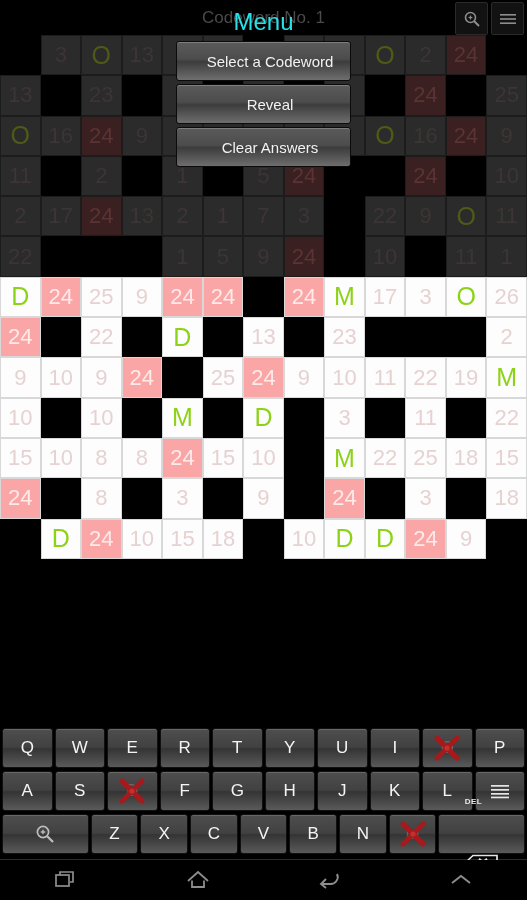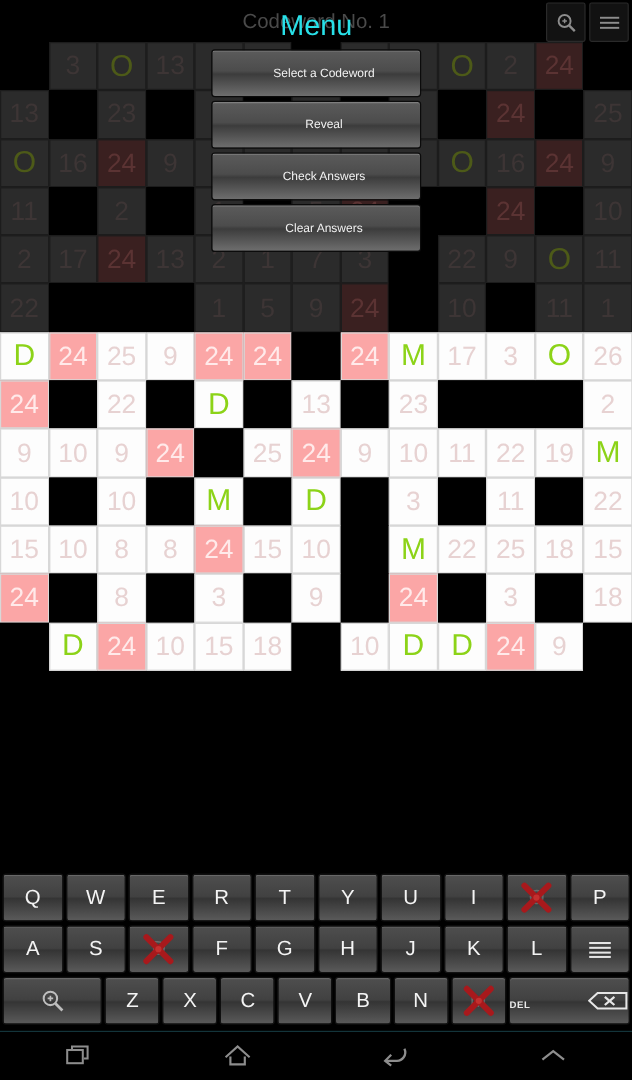--- a/index.html
+++ b/index.html
@@ -90,21 +90,21 @@
     width: 175px;
     display: flex; flex-direction: column;
     gap: 3px;
   }
   .menu-btn {
     height: 38px;
     border: 1px solid #0b0b0b;
     border-radius: 3px;
     background: linear-gradient(to bottom, #5b5b5b 0%, #4c4c4c 45%, #3c3c3c 52%, #6e6e6e 100%);
     color: #f2f2f2;
-    font-size: 10px;
+    font-size: 15px;
     display: flex; align-items: center; justify-content: center;
     box-shadow: inset 0 1px 0 rgba(255,255,255,0.22);
     padding-left: 13px;
   }
 
   
   .keyboard {
     position: absolute;
     left: 0; bottom: 40px;
     width: 527px; height: 135px;
@@ -131,21 +131,21 @@
     position: relative;
     box-shadow: inset 0 1px 0 rgba(255,255,255,0.15);
   }
   .key.used { color: rgba(244,244,244,0.22); }
   .key .xmark {
     position: absolute; left: 0; top: 0; right: 0; bottom: 0;
     display: flex; align-items: center; justify-content: center;
   }
   .key.wide-search { flex: 1.85; }
   .key.wide-del { flex: 1.85; }
-  .del-glyph { display: flex; align-items: flex-end; gap: 48px; }
+  .del-glyph { display: flex; flex-direction: column; align-items: flex-start; gap: 48px; }
   .del-txt { font-size: 8px; font-weight: bold; color: #e9e9e9; letter-spacing: .5px; line-height: 8px; }
 
   
   .navbar {
     position: absolute;
     left: 0; bottom: 0;
     width: 527px; height: 40px;
     background: #000;
     display: flex;
     align-items: center;
@@ -354,21 +354,20 @@
       <div class="cell pink">24</div>
       <div class="cell white">9</div>
       <div class="cell block"></div>
     </div>
 
   <div class="menu-overlay">
     <div class="menu-title">Menu</div>
     <div class="menu-list" id="menu-list" style="pointer-events: auto;">
         <div class="menu-btn">Select a Codeword</div>
         <div class="menu-btn">Reveal</div>
-        <div class="menu-btn">Check Answers</div>
         <div class="menu-btn">Clear Answers</div>
       </div>
   </div>
 
   <div class="keyboard" id="keyboard">
       <div class="kb-row">
         <div class="key">Q</div>
         <div class="key">W</div>
         <div class="key">E</div>
         <div class="key">R</div>

